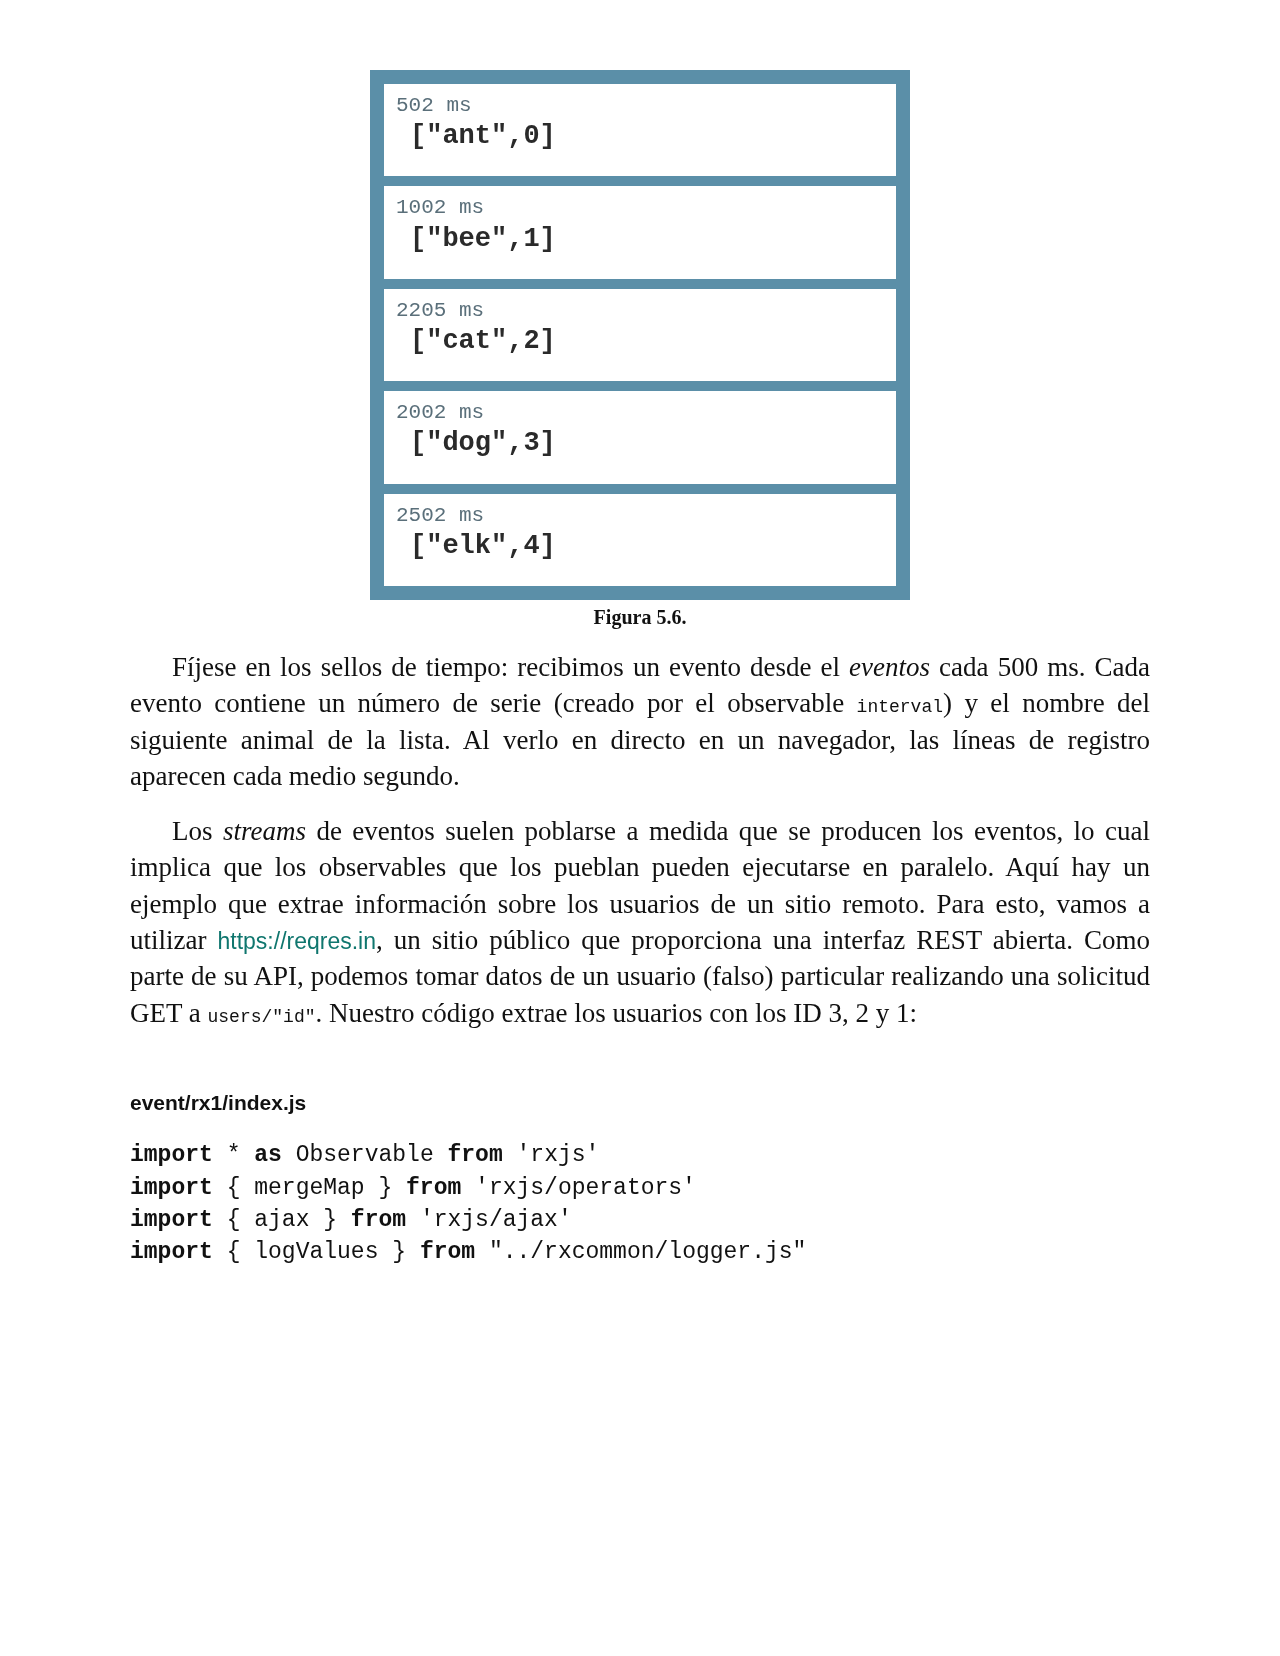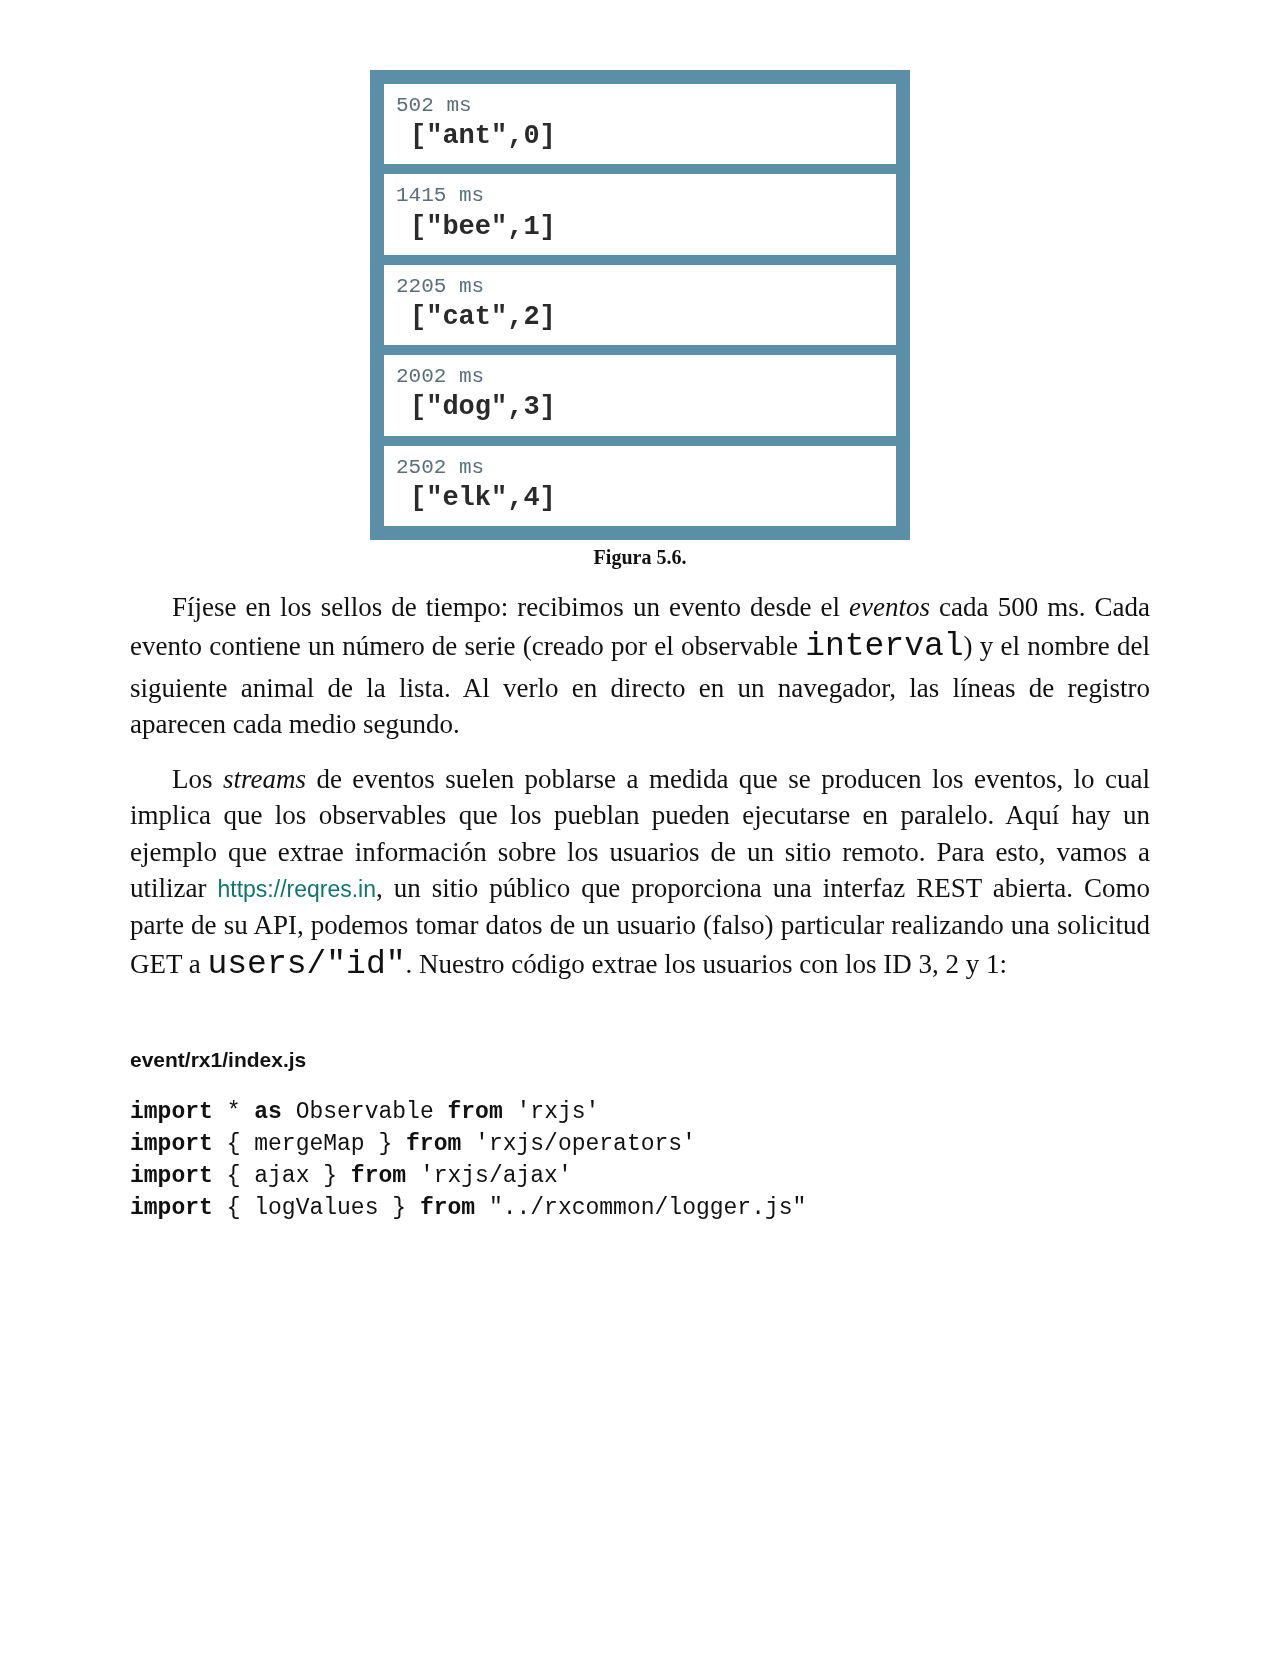--- a/index.html
+++ b/index.html
@@ -22,21 +22,21 @@
   .stream-box {
     display: inline-block;
     background: #5b8fa8;
     padding: 14px 14px 14px 14px;
     text-align: left;
     width: 540px;
     box-sizing: border-box;
   }
   .stream-item {
     background: #fff;
-    padding: 8px 12px 10px 12px;
+    padding: 8px 12px 22px 12px;
     margin-bottom: 10px;
     font-family: 'Courier New', Courier, monospace;
     box-sizing: border-box;
   }
   .stream-item:last-child {
     margin-bottom: 0;
   }
   .stream-time {
     color: #5a6f7a;
     font-size: 21px;
@@ -58,21 +58,21 @@
   .body-text {
     font-size: 27px;
     line-height: 1.35;
     text-align: justify;
     margin: 18px 0 0 0;
     text-indent: 42px;
     font-family: Georgia, 'Times New Roman', serif;
   }
   .mono {
     font-family: 'Courier New', Courier, monospace;
-    font-size: 33px;
+    font-size: 18px;
   }
   .link {
     color: #0f766e;
     text-decoration: none;
     font-size: 23px;
     font-family: Arial, Helvetica, sans-serif;
   }
   em { font-style: italic; }
   .file-path {
     font-family: Arial, Helvetica, sans-serif;
@@ -95,21 +95,21 @@
 
 <div class="page">
 
   <div class="figure-wrap">
     <div class="stream-box">
       <div class="stream-item">
         <div class="stream-time">502 ms</div>
         <div class="stream-value">["ant",0]</div>
       </div>
       <div class="stream-item">
-        <div class="stream-time">1415 ms</div>
+        <div class="stream-time">1002 ms</div>
         <div class="stream-value">["bee",1]</div>
       </div>
       <div class="stream-item">
         <div class="stream-time">2205 ms</div>
         <div class="stream-value">["cat",2]</div>
       </div>
       <div class="stream-item">
         <div class="stream-time">2002 ms</div>
         <div class="stream-value">["dog",3]</div>
       </div>

